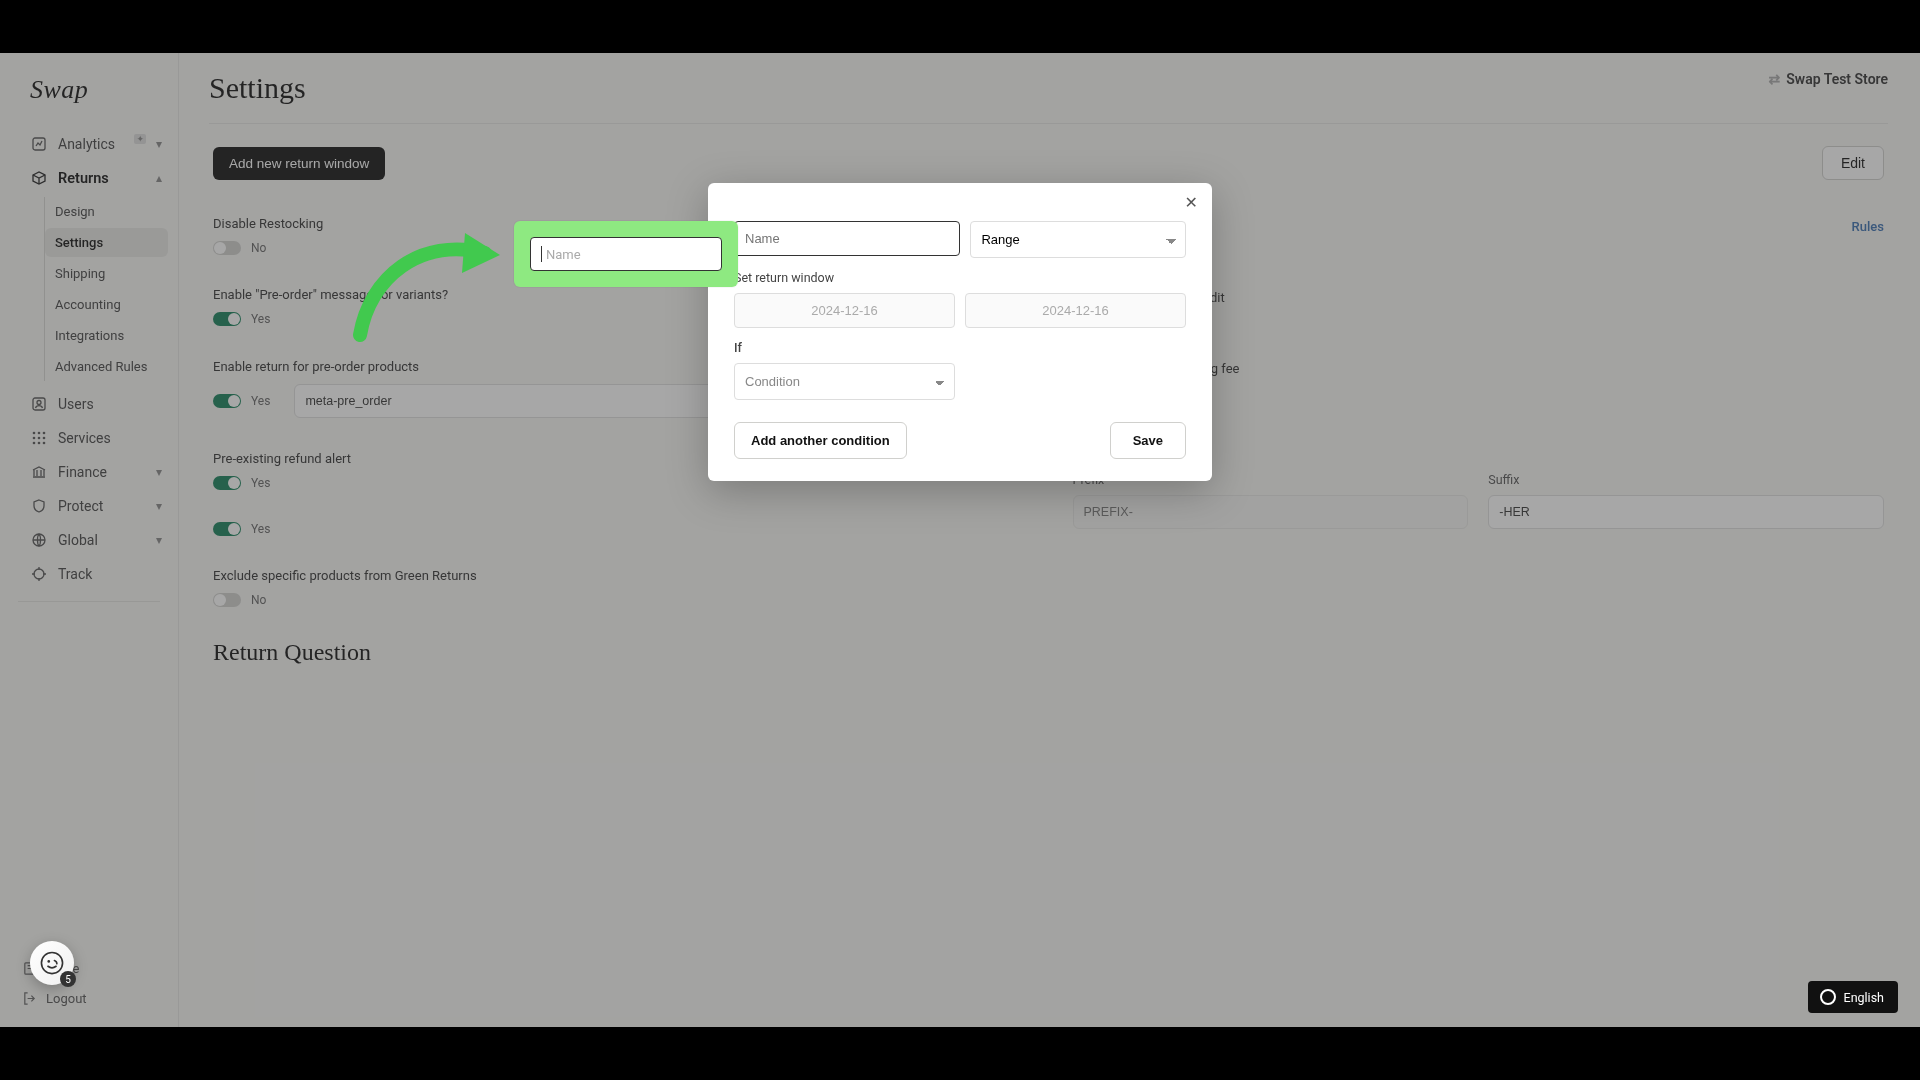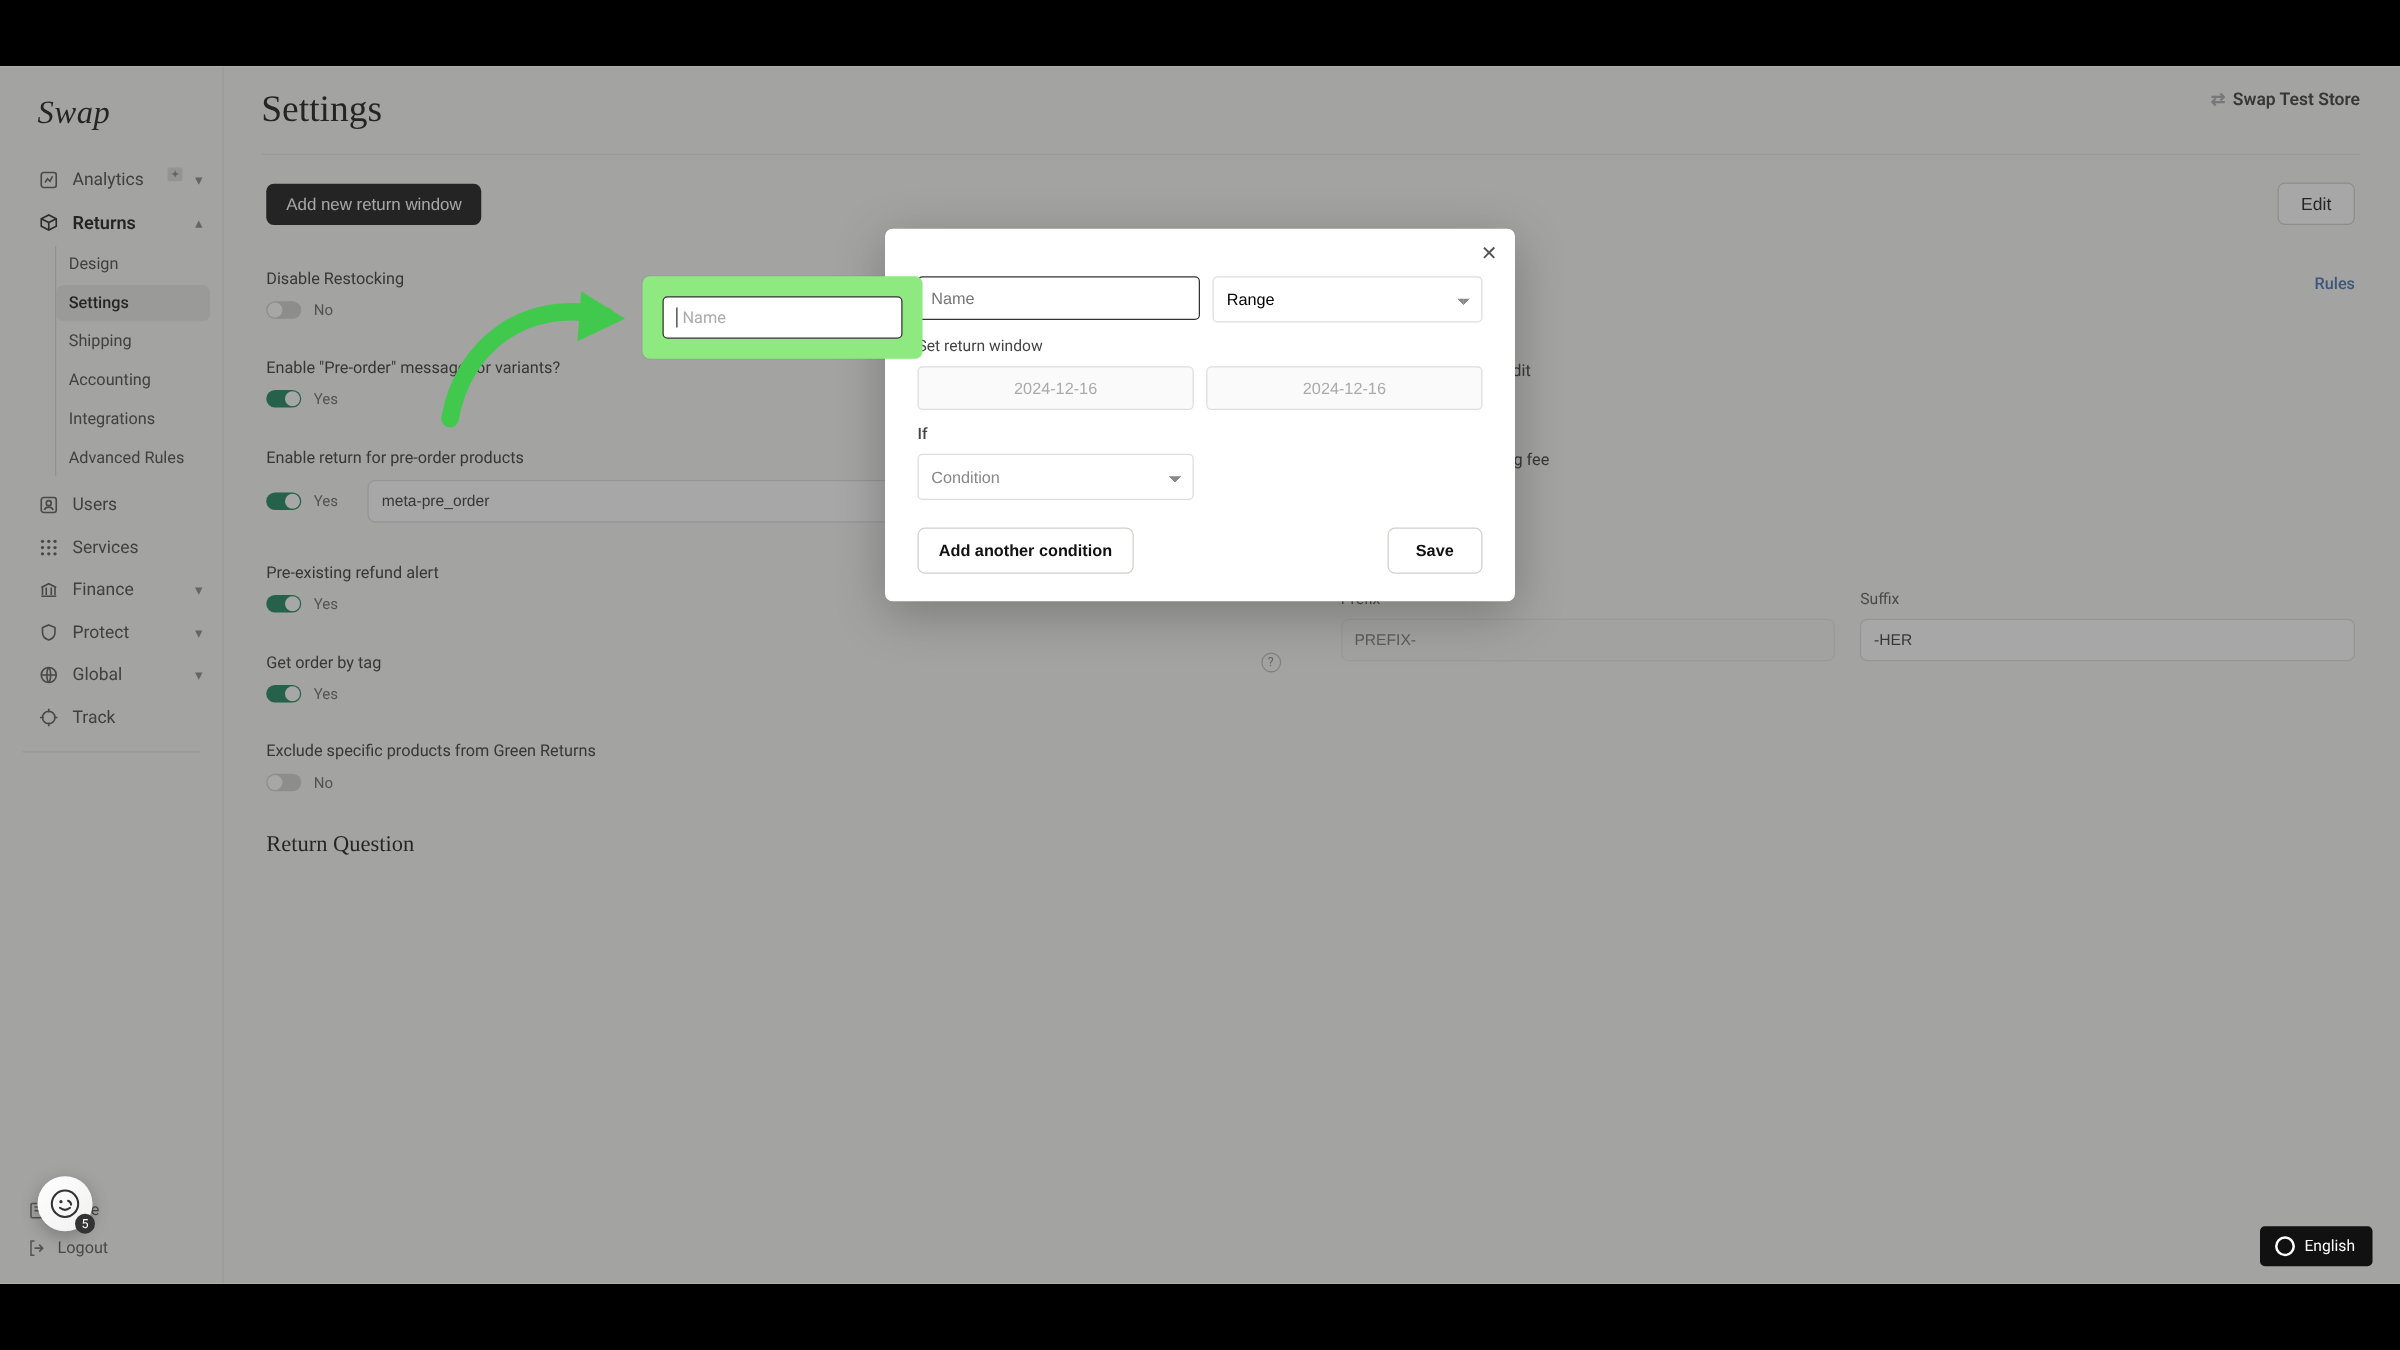--- a/index.html
+++ b/index.html
@@ -51,21 +51,21 @@
   .toggle.off .knob { left:1px; }
   .toggle-text { font-size:12px; color:#666; }
 
   .tiny-input { border:1px solid #dedede; border-radius:6px; background:#fff; padding:9px 10px; font-size:12.5px; color:#333; width:100%; box-sizing:border-box; }
   .ghost { color:#aaa; background:#f6f6f4; border:1px solid #e8e8e5; }
 
   .two-inputs { display:flex; gap:20px; }
   .two-inputs > div { flex:1;margin-top:40px; }
   .sublabel { font-size:12.5px; color:#555; margin-bottom:8px; }
 
-  .section-title { font-size:18px; font-family: Georgia, "Times New Roman", serif; margin-top:24px; }
+  .section-title { font-size:24px; font-family: Georgia, "Times New Roman", serif; margin-top:24px; }
 
   .help-icon { width:14px; height:14px; border:1px solid #bbb; border-radius:50%; font-size:10px; color:#888; display:inline-flex; align-items:center; justify-content:center; }
   .preorder-row { display:flex; align-items:center; gap:24px; margin-top:10px; }
   .preorder-row .tiny-input { flex:1; max-width:480px; }
 
   
   .overlay { position:absolute; inset:0; background:rgba(60,60,60,.45); display:flex; align-items:flex-start; justify-content:center; pointer-events:none; }
   .modal { margin-top:130px; width:452px; background:#fff; border-radius:6px; box-shadow:0 10px 40px rgba(0,0,0,.25); padding:16px 26px 22px 26px; position:relative; pointer-events:auto; }
   .modal-close { position:absolute; top:10px; right:14px; font-size:16px; color:#555; cursor:pointer; }
   .modal-row { display:flex; gap:10px; margin-top:12px; }
@@ -291,25 +291,20 @@
                 </div>
                 <div class="toggle-row">
                   <div class="toggle on">
                       <div class="knob"></div>
                     </div>
                   <span class="toggle-text">Yes</span>
                 </div>
               </div>
 
               <div class="block">
-                <div class="block-label">
-                  <span>Get order by tag</span>
-                  <span style="flex:1"></span>
-                  <span class="help-icon">?</span>
-                </div>
                 <div class="toggle-row">
                   <div class="toggle on">
                       <div class="knob"></div>
                     </div>
                   <span class="toggle-text">Yes</span>
                 </div>
               </div>
 
               <div class="block">
                 <div class="block-label">Exclude specific products from Green Returns</div>

